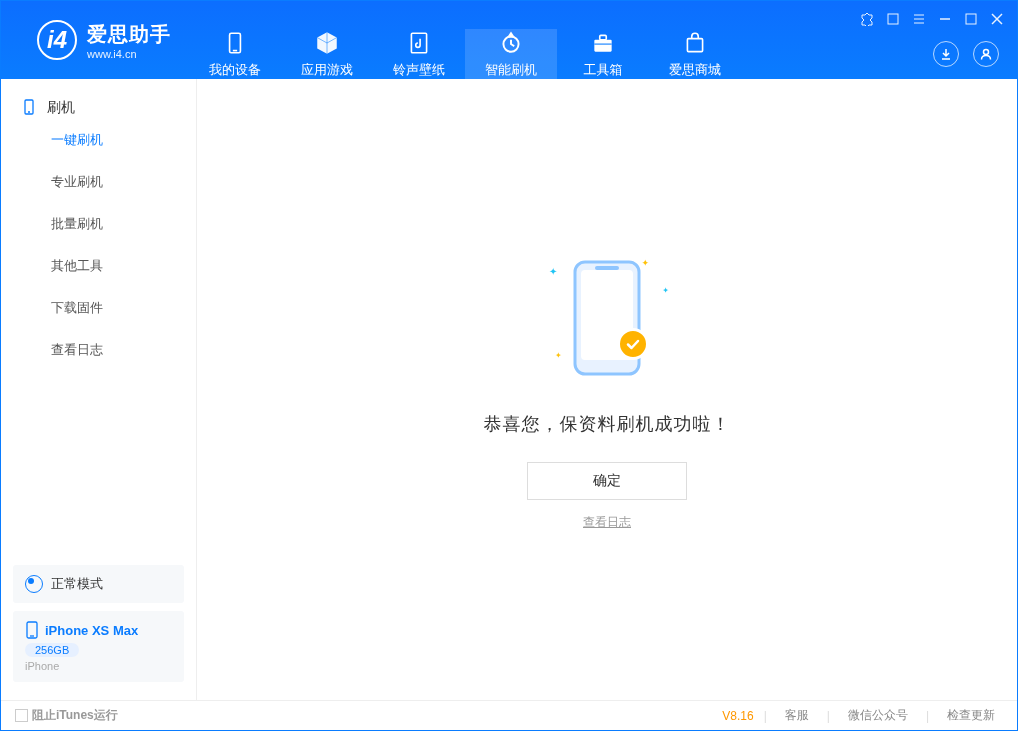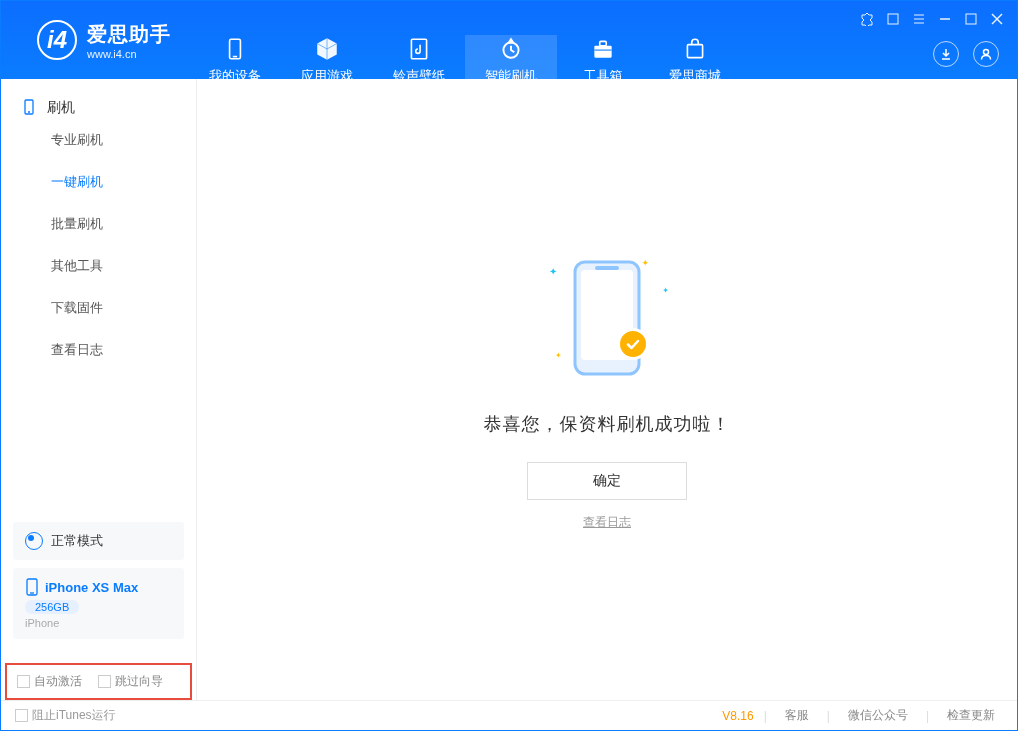--- a/index.html
+++ b/index.html
@@ -5,21 +5,21 @@
     * { margin: 0; padding: 0; box-sizing: border-box; font-family: "Microsoft YaHei", Arial, sans-serif; }
     body { width: 1018px; height: 731px; background: #fff; border: 1px solid #0a7cff; overflow: hidden; }
 
     
     .header { height: 78px; background: linear-gradient(180deg, #0c6eff 0%, #0a7cff 100%); display: flex; align-items: stretch; color: #fff; position: relative; }
     .logo-block { display: flex; align-items: center; padding: 0 18px 0 36px; }
     .logo-circle { width: 40px; height: 40px; border: 2.5px solid #fff; border-radius: 50%; display: flex; align-items: center; justify-content: center; font-weight: bold; font-size: 24px; font-style: italic; }
     .logo-text { margin-left: 10px; }
     .logo-title { font-size: 20px; font-weight: bold; letter-spacing: 1px; }
     .logo-sub { font-size: 11px; opacity: 0.9; }
-    .nav { display: flex; align-items: center; margin-top: 39px; }
+    .nav { display: flex; align-items: flex-end; margin-top: 39px; }
     .nav-item { width: 92px; display: flex; flex-direction: column; align-items: center; justify-content: center; font-size: 13px; cursor: pointer; }
     .nav-item.active { background: rgba(255,255,255,0.15); }
     .nav-icon { width: 28px; height: 28px; margin-bottom: 4px; display: flex; align-items: center; justify-content: center; }
     .nav-icon svg { width: 26px; height: 26px; }
     .header-right { position: absolute; right: 12px; top: 10px; display: flex; gap: 10px; align-items: center; }
     .win-ctrl { width: 16px; height: 16px; cursor: pointer; opacity: 0.9; display:flex; align-items:center; justify-content:center; }
     .win-ctrl svg { width:14px; height:14px; }
     .header-right-bottom { position: absolute; right: 18px; bottom: 12px; display: flex; gap: 14px; }
     .circle-btn { width: 26px; height: 26px; border: 1.5px solid rgba(255,255,255,0.7); border-radius: 50%; display: flex; align-items: center; justify-content: center; cursor: pointer; }
 
@@ -56,21 +56,21 @@
     .sparkle.s2 { top: 38px; right: 8px; color:#20c4f4; font-size:8px;}
     .sparkle.s3 { bottom: 28px; left: 18px; color:#ffc107; font-size:8px;}
     .sparkle.s4 { top: 10px; right: 28px; color:#ffc107; font-size:9px;}
     .check-badge { position: absolute; bottom: 28px; right: 28px; width: 32px; height: 32px; background: #ffb300; border-radius: 50%; display: flex; align-items: center; justify-content: center; border: 3px solid #fff; }
     .success-msg { font-size: 18px; color: #333; margin-bottom: 26px; letter-spacing: 1px; }
     .ok-btn { width: 160px; height: 38px; border: 1px solid #ddd; background: #fff; font-size: 14px; color: #333; cursor: pointer; margin-bottom: 14px; }
     .view-log { font-size: 12px; color: #999; cursor: pointer; text-decoration: underline; }
 
     
     .footer { height: 30px; border-top: 1px solid #eee; display: flex; align-items: center; padding: 0 14px; font-size: 12px; color: #999; }
-    .footer .chk { color: #999; }
+    .footer .chk { color: #999; font-weight: bold; }
     .footer-right { margin-left: auto; display: flex; align-items: center; gap: 10px; }
     .footer-link { color: #888; cursor: pointer; padding: 0 8px; }
     .footer-sep { color: #ddd; }
     .version { color: #ff9800; font-weight: 500; }
   </style>
 </head>
 <body>
 
 <div class="header">
   <div class="logo-block">
@@ -193,22 +193,22 @@
 <div class="body">
   <div class="sidebar">
     <div class="side-scroll">
       <div class="side-group">
         <svg viewBox="0 0 16 16" fill="none" stroke="#0a7cff" stroke-width="1.3">
             <rect x="4" y="1" width="8" height="14" rx="1"></rect>
             <line x1="7" y1="13" x2="9" y2="13"></line>
           </svg>
         <span>刷机</span>
       </div>
+      <div class="side-item active">一键刷机</div>
       <div class="side-item">专业刷机</div>
-      <div class="side-item active">一键刷机</div>
       <div class="side-item">批量刷机</div>
 
       <div class="side-item">其他工具</div>
       <div class="side-item">下载固件</div>
       <div class="side-item">查看日志</div>
     </div>
 
     <div class="side-bottom">
       <div class="mode-card">
         <span class="mode-icon"></span>
@@ -220,30 +220,20 @@
               <rect x="2" y="1" width="10" height="16" rx="1.5"></rect>
               <line x1="5" y1="15" x2="9" y2="15"></line>
             </svg>
           <span>iPhone XS Max</span>
         </div>
         <span class="storage-badge">256GB</span>
         <div class="device-type">iPhone</div>
       </div>
     </div>
 
-    <div class="checkbox-row">
-      <label class="chk">
-        <span class="chk-box"></span>
-        <span>自动激活</span>
-      </label>
-      <label class="chk">
-        <span class="chk-box"></span>
-        <span>跳过向导</span>
-      </label>
-    </div>
   </div>
 
   <div class="main">
     <div class="phone-illustration">
       <span class="sparkle s1">✦</span>
       <span class="sparkle s2">✦</span>
       <span class="sparkle s3">✦</span>
       <span class="sparkle s4">✦</span>
       <svg class="phone-svg" viewBox="0 0 76 120">
         <rect x="6" y="4" width="64" height="112" rx="10" fill="#e8f2ff" stroke="#8ec5ff" stroke-width="3"></rect>

